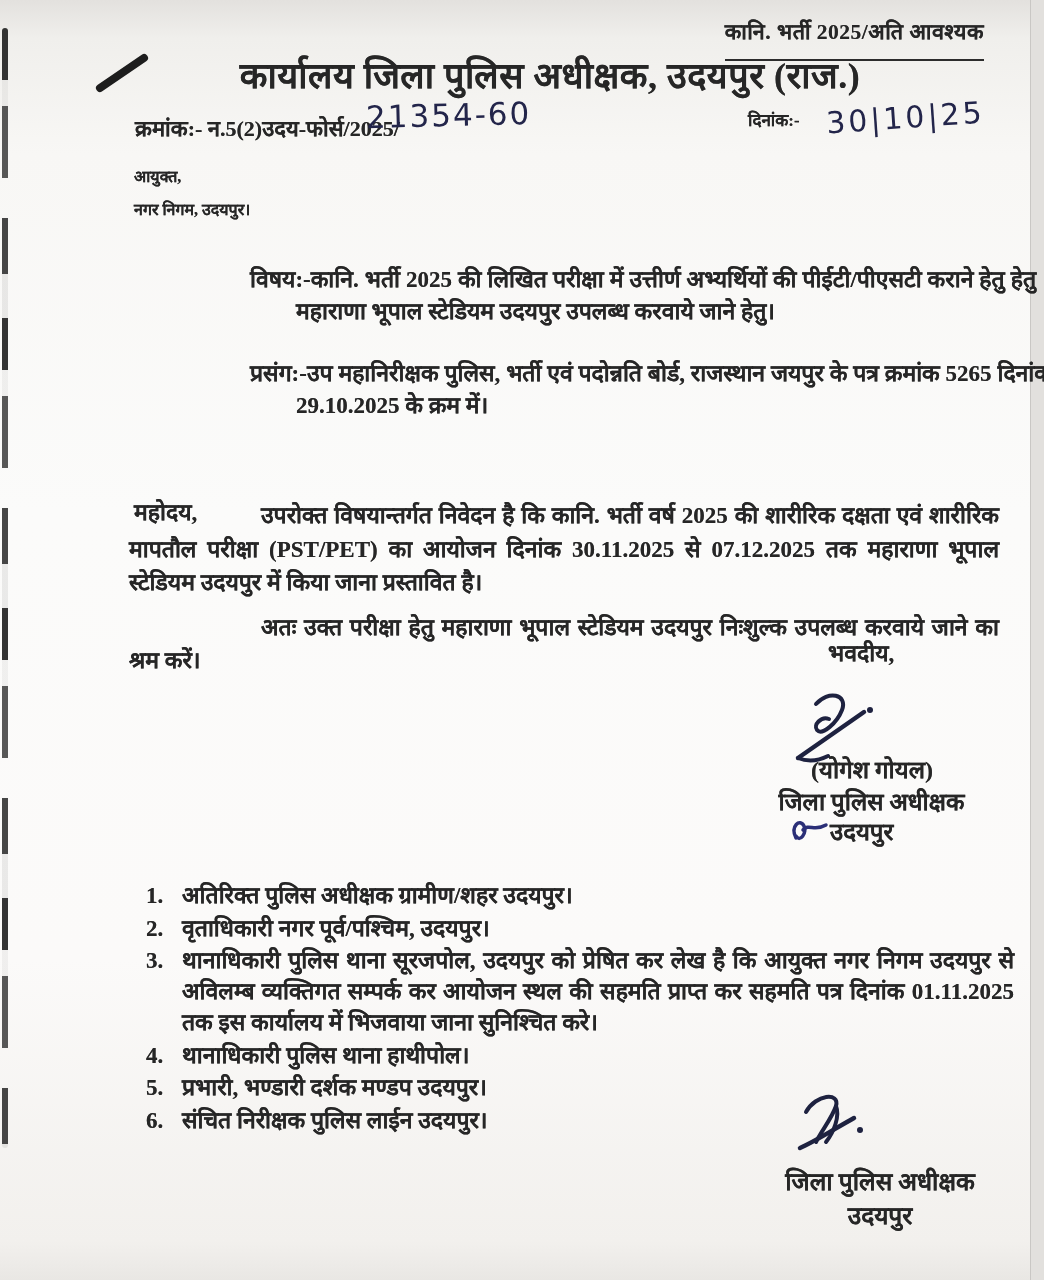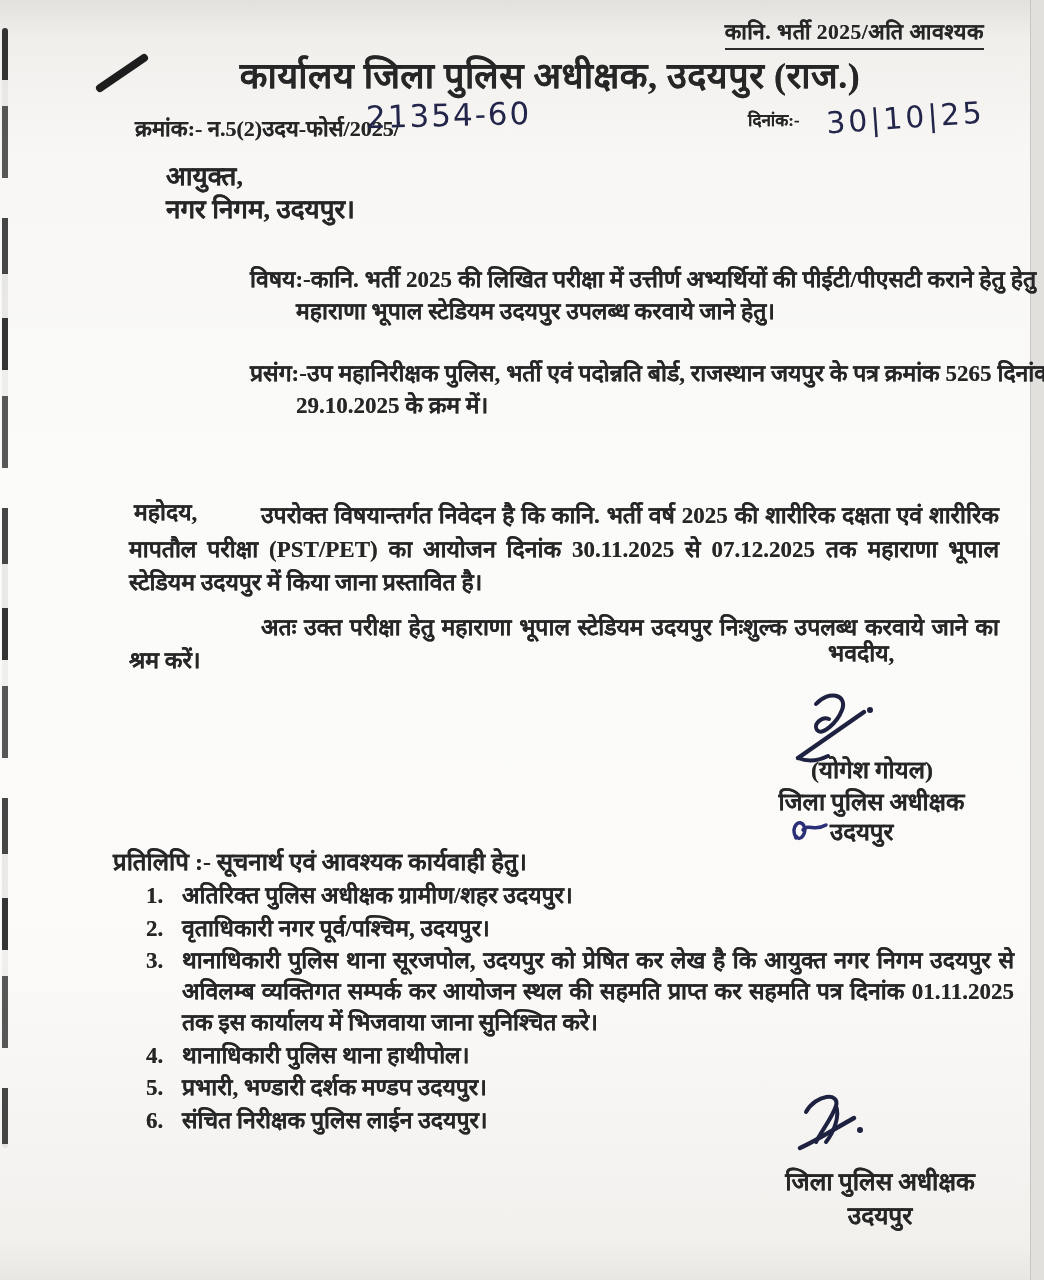--- a/index.html
+++ b/index.html
@@ -16,29 +16,29 @@
     background:repeating-linear-gradient(180deg,
       rgba(25,25,25,0.88) 0 52px, rgba(25,25,25,0.05) 52px 78px,
       rgba(25,25,25,0.72) 78px 150px, rgba(25,25,25,0.0) 150px 190px,
       rgba(25,25,25,0.8) 190px 246px, rgba(25,25,25,0.08) 246px 290px);
     border-radius:3px;
   }
   .fold-line { left:1030px; top:0; width:1px; height:1280px; background:#c9c7c4; }
   .fold-shade { left:1031px; top:0; width:13px; height:1280px; background:#e2e0dd; }
   .tag {
     top:16px; right:60px; font-size:21.5px; letter-spacing:0.5px;
-    border-bottom:2px solid #2c2c2c; padding-bottom:3px;
+    border-bottom:2px solid #2c2c2c; padding-bottom:14px;
   }
   .title { left:140px; top:50px; width:820px; text-align:center; font-size:36px; letter-spacing:0.5px; }
   .refline { left:135px; top:112px; font-size:22px; }
   .dateline { left:748px; top:108px; font-size:17px; }
   .hand { color:#23254a; font-family:"DejaVu Sans",sans-serif; font-weight:normal; text-shadow:none; }
   .hand-num { left:366px; top:97px; font-size:31px; letter-spacing:2px; transform:rotate(-1.5deg); }
   .hand-date { left:826px; top:100px; font-size:30px; letter-spacing:3px; transform:rotate(-4deg); }
-  .addressee { left:134px; top:160px; font-size:26px; line-height:33px;margin-left:32px; }
+  .addressee { left:134px; top:160px; font-size:16px; line-height:33px; }
   .hangblock { text-align:justify; font-size:23px; line-height:32px; padding-left:46px; text-indent:-46px; }
   .subject { left:250px; top:264px; width:740px; }
   .prasang { left:250px; top:358px; width:756px; }
   .salutation { left:134px; top:447px; font-size:23px;margin-top:48px; }
   .bodypara { left:118px; top:488px; width:892px; font-size:23px; line-height:33.5px; text-align:justify; }
   .bodypara p { margin:11px; text-indent:132px; }
   .closing { left:828px; top:636px; font-size:23px; }
   .sig-main { left:788px; top:692px; }
   .signer-name { left:792px; top:752px; width:160px; text-align:center; font-size:24px; }
   .signer-desig { left:764px; top:784px; width:215px; text-align:center; font-size:24px; }
@@ -110,21 +110,20 @@
   <div class="abs signer-place">
     <span>
       <svg width="42" height="30" viewBox="0 0 42 30" style="display:inline-block;vertical-align:middle;">
         <path d="M8,22 C2,10 12,2 16,10 C19,17 12,27 8,20" stroke="#2b2f77" stroke-width="3.5" fill="none" stroke-linecap="round"></path>
         <path d="M15,14 C21,7 26,16 38,9" stroke="#2b2f77" stroke-width="3.5" fill="none" stroke-linecap="round"></path>
       </svg>
     </span>
     <span>उदयपुर</span>
   </div>
 
-  <div class="abs copy-heading">प्रतिलिपि :- सूचनार्थ एवं आवश्यक कार्यवाही हेतु।</div>
   <div class="abs copy-list">
     <div class="copy-item">
       <span class="num">1.</span>
       <span class="txt">अतिरिक्त पुलिस अधीक्षक ग्रामीण/शहर उदयपुर।</span>
     </div>
     <div class="copy-item">
       <span class="num">2.</span>
       <span class="txt">वृताधिकारी नगर पूर्व/पश्चिम, उदयपुर।</span>
     </div>
     <div class="copy-item">

